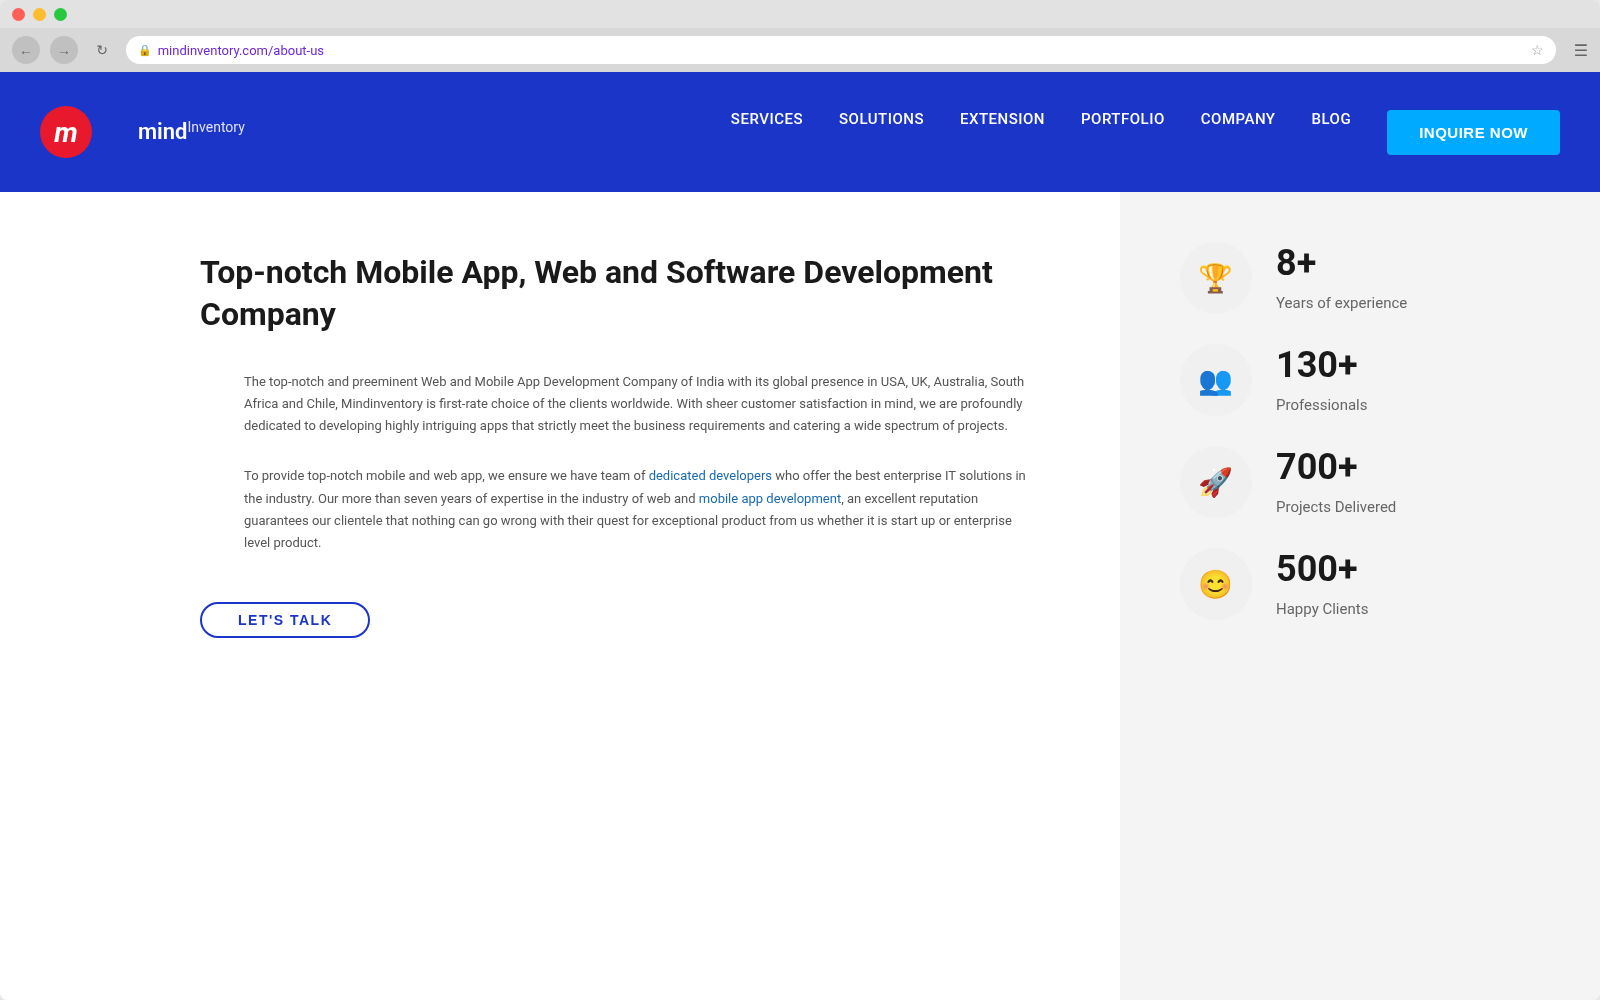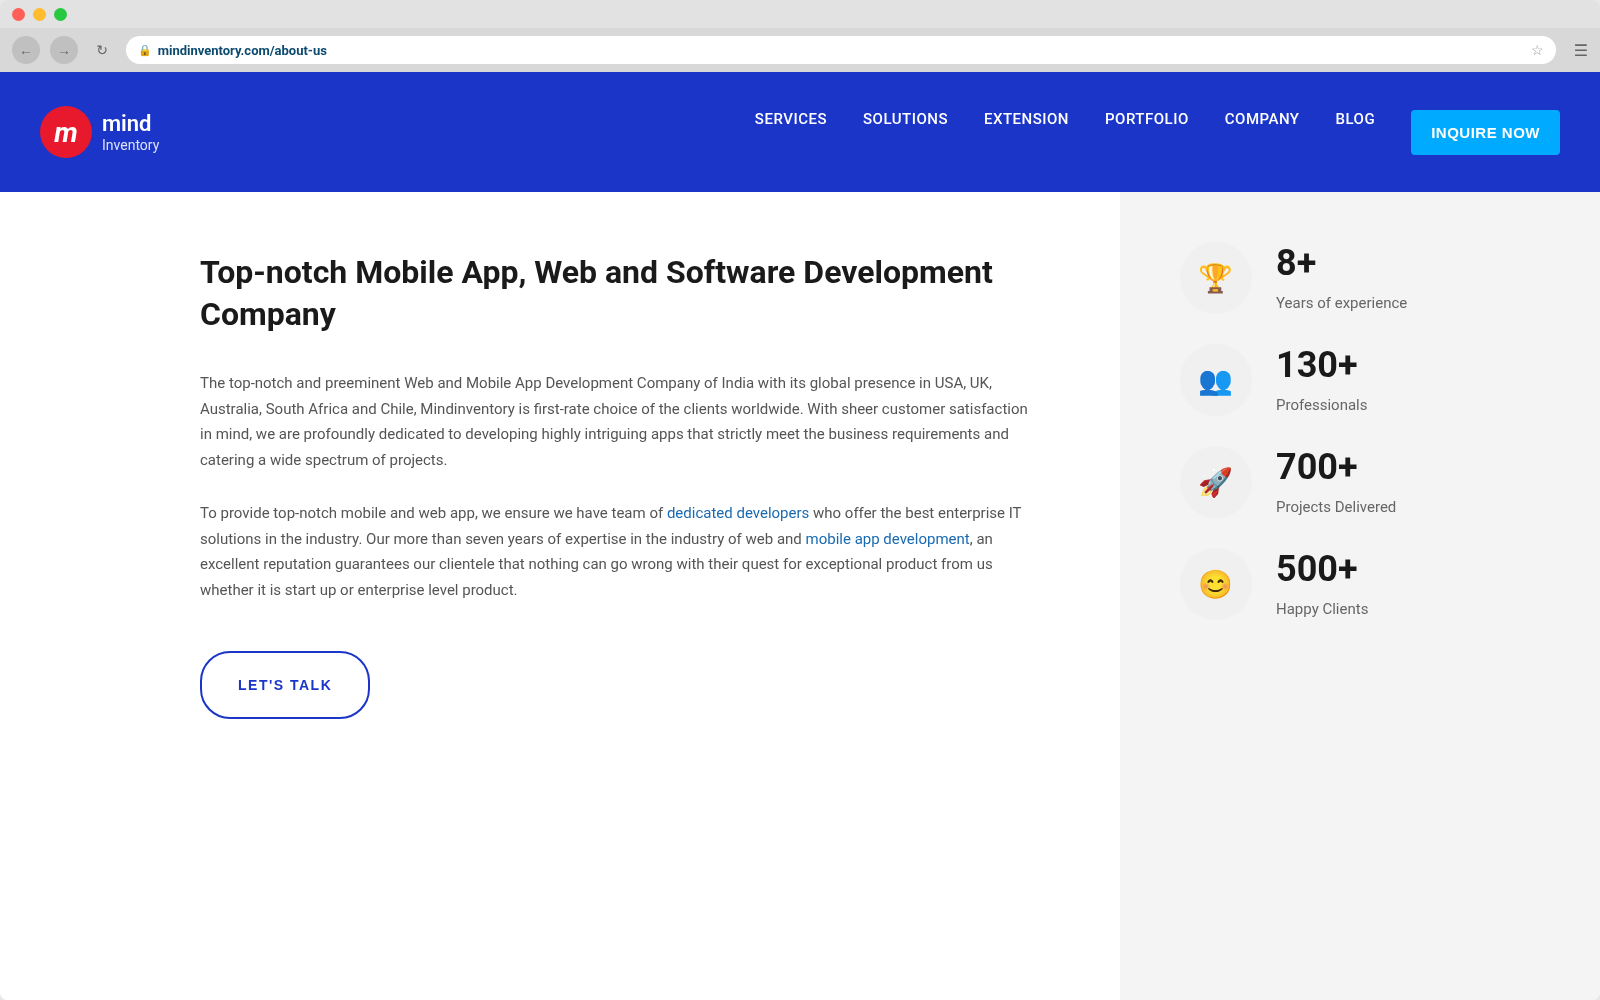--- a/index.html
+++ b/index.html
@@ -9,49 +9,49 @@
     .browser-frame { width: 1600px; height: 1000px; background: #f0f0f0; border-radius: 8px; overflow: hidden; display: flex; flex-direction: column; }
     .browser-titlebar { background: #e2e2e2; height: 28px; display: flex; align-items: center; padding: 0 12px; gap: 8px; }
     .traffic-light { width: 13px; height: 13px; border-radius: 50%; }
     .tl-red { background: #ff5f57; }
     .tl-yellow { background: #febc2e; }
     .tl-green { background: #28c840; }
     .browser-toolbar { background: #d8d8d8; height: 44px; display: flex; align-items: center; padding: 0 12px; gap: 10px; }
     .nav-btn { width: 28px; height: 28px; border-radius: 50%; background: #c0c0c0; border: none; cursor: pointer; display: flex; align-items: center; justify-content: center; color: #666; font-size: 14px; }
     .reload-btn { width: 28px; height: 28px; border-radius: 50%; background: transparent; border: none; cursor: pointer; display: flex; align-items: center; justify-content: center; color: #666; font-size: 14px; }
     .address-bar { flex: 1; height: 28px; background: white; border-radius: 14px; display: flex; align-items: center; padding: 0 12px; gap: 6px; }
-    .address-text { font-size: 13px; color: #0c4a6e; flex: 1; font-weight: bold; }
+    .address-text { font-size: 13px; color: #6d28d9; flex: 1; }
     .lock-icon { font-size: 11px; color: #666; }
     .star-icon { font-size: 14px; color: #999; margin-left: auto; }
     .menu-icon { font-size: 16px; color: #666; margin-left: 8px; }
     .browser-content { flex: 1; overflow: hidden; }
 
     
     .website { width: 100%; height: 100%; background: #f4f4f4; display: flex; flex-direction: column; }
 
     
     .header { background: #1a35c8; height: 120px; display: flex; align-items: center; padding: 0 40px; justify-content: space-between; }
     .logo-area { display: flex; align-items: center; gap: 10px; }
     .logo-icon { width: 52px; height: 52px; background: #e8192c; border-radius: 50%; display: flex; align-items: center; justify-content: center; font-size: 28px; font-weight: bold; color: white; font-style: italic; }
-    .logo-text { display: flex; flex-direction: column; }
+    .logo-text { display: flex; flex-direction: row; margin-left: 36px; }
     .logo-name { font-size: 22px; font-weight: 600; color: white; line-height: 1.2; }
     .logo-sub { font-size: 14px; color: rgba(255,255,255,0.85); }
     .nav-menu { display: flex; gap: 36px; }
     .nav-item { color: white; font-size: 15px; font-weight: 500; cursor: pointer; letter-spacing: 0.5px; text-decoration: none; }
-    .nav-cta { background: #00aaff; color: white; padding: 14px 20px; border-radius: 4px; font-size: 15px; font-weight: 600; cursor: pointer; border: none; letter-spacing: 0.5px; }
+    .nav-cta { background: #00aaff; color: white; padding: 14px 32px; border-radius: 4px; font-size: 15px; font-weight: 600; cursor: pointer; border: none; letter-spacing: 0.5px; }
 
     
     .main-content { flex: 1; display: flex; background: #f4f4f4; }
     .content-left { flex: 1; padding: 60px 80px 60px 200px; background: white; }
     .content-right { width: 480px; padding: 50px 60px; background: #f4f4f4; display: flex; flex-direction: column; gap: 30px; }
 
     .page-title { font-size: 32px; font-weight: 700; color: #1a1a1a; line-height: 1.3; margin-bottom: 36px; }
-    .content-para { font-size: 15px; color: #555; line-height: 1.7; margin-bottom: 28px; }
+    .content-para { font-size: 13px; color: #555; line-height: 1.7; margin-bottom: 28px; margin-left: 44px; }
     .link-text { color: #1a6ab1; text-decoration: none; cursor: pointer; }
-    .lets-talk-btn { display: inline-block; border: 2px solid #1a35c8; color: #1a35c8; padding: 24px 36px; border-radius: 30px; font-size: 14px; font-weight: 700; letter-spacing: 1.5px; cursor: pointer; background: transparent; margin-top: 20px; }
+    .lets-talk-btn { display: inline-block; border: 2px solid #1a35c8; color: #1a35c8; padding: 8px 36px; border-radius: 30px; font-size: 14px; font-weight: 700; letter-spacing: 1.5px; cursor: pointer; background: transparent; margin-top: 20px; }
 
     
     .stat-item { display: flex; align-items: center; gap: 24px; }
     .stat-icon-circle { width: 72px; height: 72px; border-radius: 50%; background: #f0f0f0; display: flex; align-items: center; justify-content: center; flex-shrink: 0; }
     .stat-icon { font-size: 28px; }
     .stat-info { display: flex; flex-direction: column; }
     .stat-number { font-size: 36px; font-weight: 700; color: #1a1a1a; line-height: 1.1; }
     .stat-label { font-size: 15px; color: #666; margin-top: 10px; }
   </style>
 </head>

